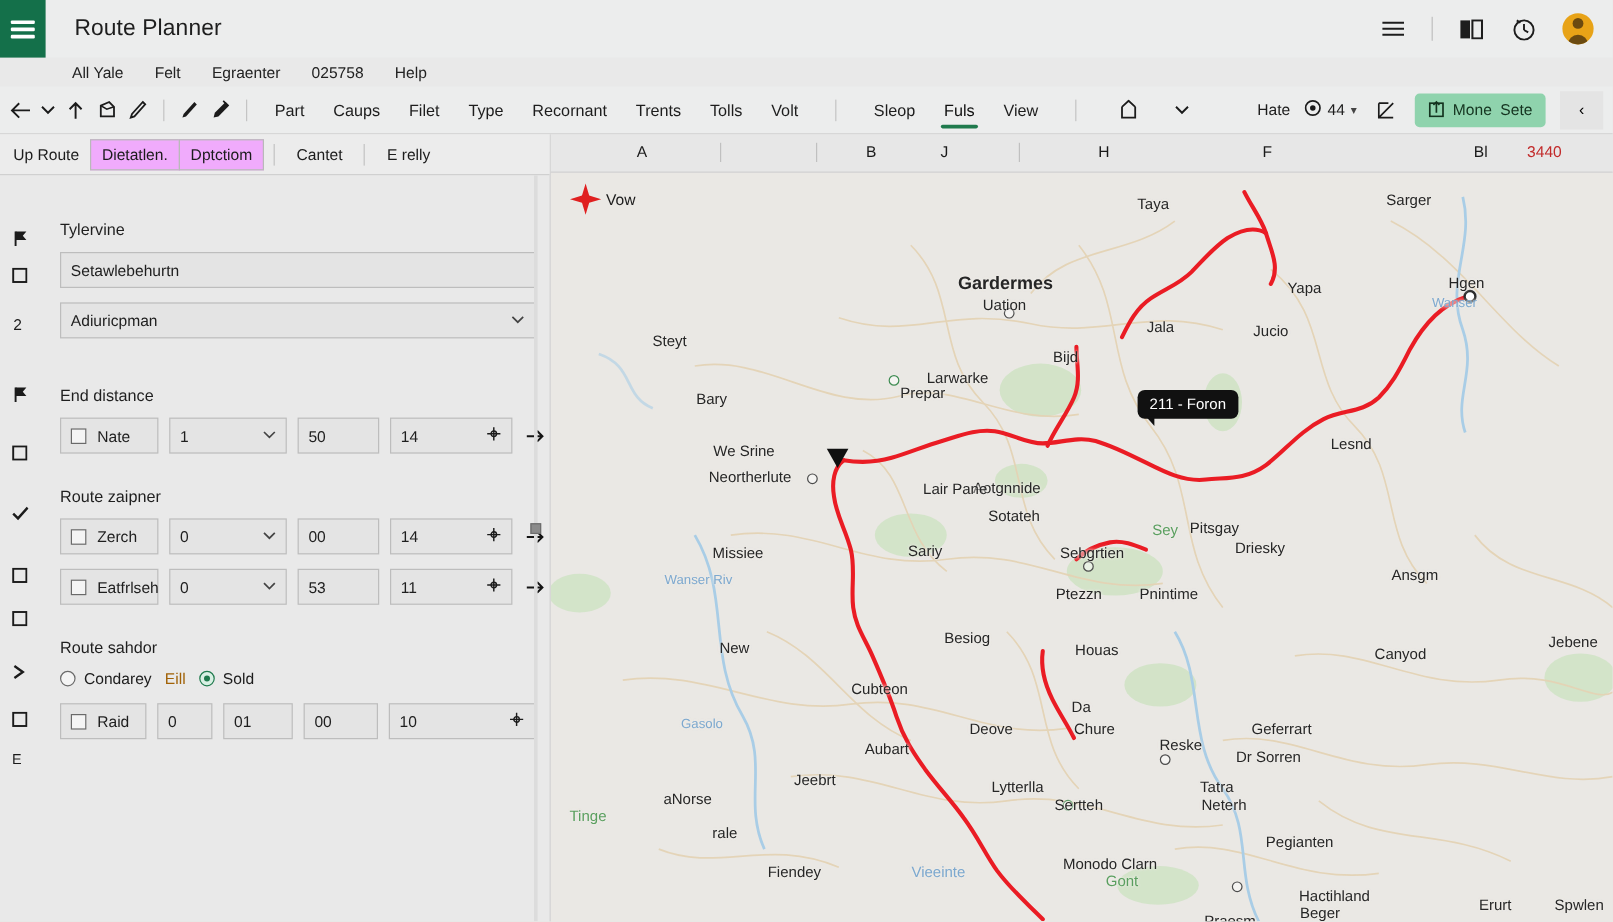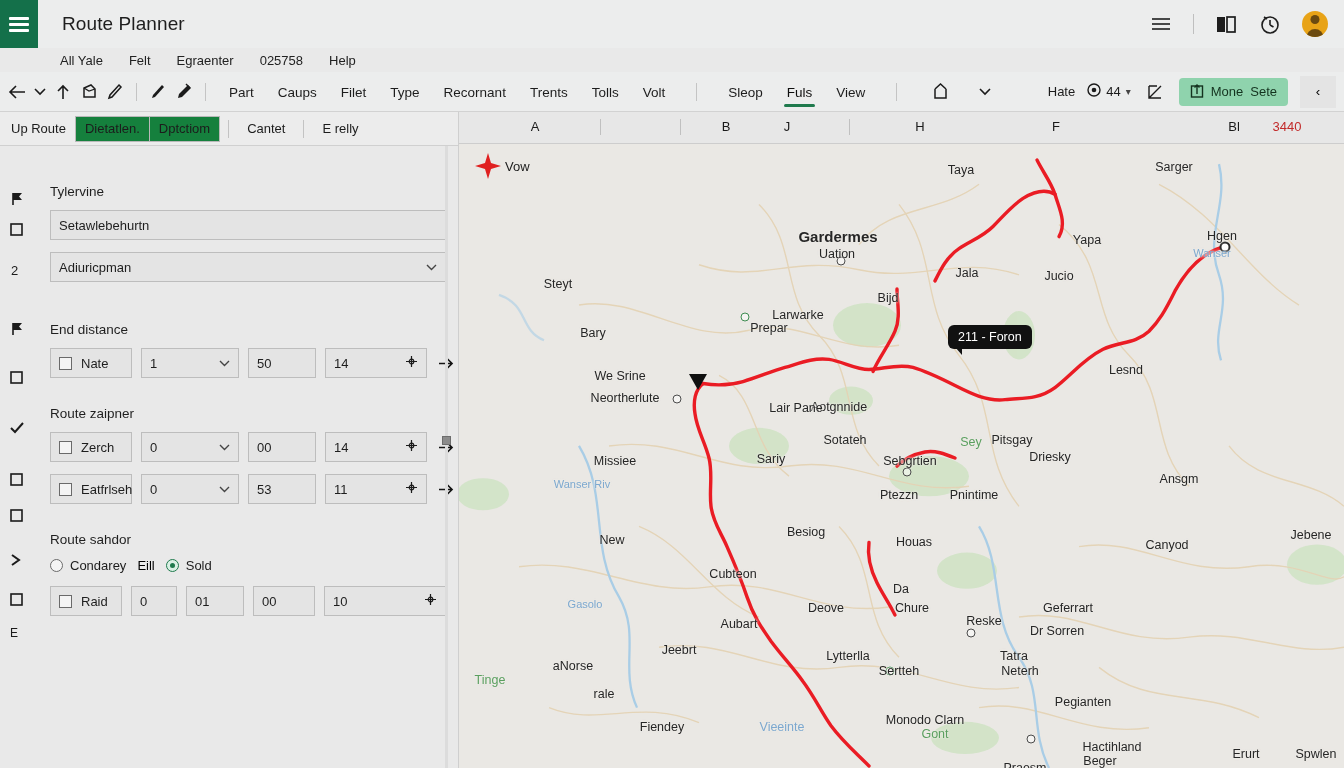--- a/index.html
+++ b/index.html
@@ -43,21 +43,21 @@
   .btn-green { background: #8fd3ad; color: #14331f; border: none; border-radius: 4px; height: 28px; padding: 0 11px; display: flex; align-items: center; gap: 7px; font-size: 13px; cursor: pointer; font-family: inherit; }
   .btn-plain { width: 36px; height: 32px; background: #e4e4e4; border: none; display: flex; align-items: center; justify-content: center; cursor: pointer; }
 
   
   .body-split { flex: 1 1 auto; display: flex; min-height: 0; }
 
   
   .left-panel { width: 459px; flex: 0 0 459px; background: #e9e9e9; display: flex; flex-direction: column; border-right: 1px solid #cfcfcf; position: relative; }
   .lp-tabs { height: 34px; display: flex; align-items: center; gap: 0; padding-left: 2px; border-bottom: 1px solid #d0d0d0; background: #ececec; font-size: 13px; flex: 0 0 34px; }
   .lp-tabs .lt { padding: 0 9px; height: 34px; display: flex; align-items: center; cursor: pointer; white-space: nowrap; }
-  .lp-tabs .lt.boxed { border: 1px solid #b9b9b9; background: #15803d; height: 26px; margin-right: -1px; }
+  .lp-tabs .lt.boxed { border: 1px solid #b9b9b9; background: #f0abfc; height: 26px; margin-right: -1px; }
   .lp-tabs .lt-sep { width: 1px; height: 18px; background: #c3c3c3; margin: 0 9px; }
 
   .lp-content { flex: 1 1 auto; position: relative; overflow: hidden; display: flex; padding-left: 16px; }
   .lp-rail { width: 30px; flex: 0 0 30px; padding-top: 38px; display: flex; flex-direction: column; align-items: flex-start; }
   .rail-ic { height: 30px; display: flex; align-items: center; color: #1b1b1b; margin-left: -6px; }
   .lp-form { flex: 1 1 auto; padding: 38px 16px 0 4px; }
 
   .grp-label { font-size: 13.5px; color: #1f1f1f; margin-bottom: 11px; }
   .row { display: flex; align-items: center; gap: 9px; margin-bottom: 12px; }
   .fld { background: #e4e4e4; border: 1px solid #bdbdbd; height: 30px; display: flex; align-items: center; padding: 0 8px; font-size: 13px; color: #1e1e1e; }
@@ -67,21 +67,21 @@
   .cbx { width: 13px; height: 13px; border: 1px solid #6a6a6a; background: #f4f4f4; flex: 0 0 13px; }
   .radio { width: 13px; height: 13px; border-radius: 50%; border: 1px solid #6a6a6a; background: #f4f4f4; flex: 0 0 13px; }
   .radio.on { border-color: #1f7a4d; background: #d9f0e4; position: relative; }
   .radio.on::after { content: ""; position: absolute; inset: 3px; border-radius: 50%; background: #1f7a4d; }
   .caret { font-size: 10px; color: #444; }
   .row-end-ic { width: 20px; display: flex; align-items: center; justify-content: center; color: #141414; cursor: pointer; }
   .spacer-lg { height: 28px; }
   .spacer-md { height: 16px; }
   .radio-row { display: flex; align-items: flex-end; gap: 11px; font-size: 13px; margin-bottom: 13px; }
   .radio-row .opt { display: flex; align-items: center; gap: 7px; cursor: pointer; }
-  .radio-row .plain { color: #000000; }
+  .radio-row .plain { color: #a16207; }
 
   .lp-scroll { position: absolute; right: 6px; top: 0; bottom: 0; width: 11px; }
   .lp-scroll .track { position: absolute; left: 4px; top: 0; bottom: 0; width: 3px; background: #dcdcdc; }
   .lp-scroll .thumb { position: absolute; left: 1px; top: 290px; width: 9px; height: 9px; background: #8b8b8b; border: 1px solid #6d6d6d; }
 
   
   .map-area { flex: 1 1 auto; position: relative; min-width: 0; display: flex; flex-direction: column; }
   .col-head { height: 32px; flex: 0 0 32px; background: #e7e7e7; border-bottom: 1px solid #cdcdcd; position: relative; font-size: 13px; color: #1a1a1a; }
   .col-head .ch { position: absolute; top: 7px; transform: translateX(-50%); }
   .col-head .chsep { position: absolute; top: 7px; width: 1px; height: 16px; background: #c0c0c0; }
@@ -601,21 +601,21 @@
             <div class="mlabel" style="left: 99px; top: 140px;">Steyt</div>
             <div class="mlabel" style="left: 429px; top: 154px;">Bijd</div>
             <div class="mlabel" style="left: 339px; top: 171px;">Larwarke</div>
             <div class="mlabel" style="left: 310px; top: 184px;">Prepar</div>
             <div class="mlabel" style="left: 134px; top: 189px;">Bary</div>
             <div class="mlabel" style="left: 161px; top: 232px;">We Srine</div>
             <div class="mlabel" style="left: 166px; top: 254px;">Neortherlute</div>
             <div class="mlabel" style="left: 667px; top: 226px;">Lesnd</div>
             <div class="mlabel" style="left: 380px; top: 263px;">Aotgnnide</div>
             <div class="mlabel" style="left: 337px; top: 264px;">Lair Pane</div>
-            <div class="mlabel" style="left: 386px; top: 296px;">Sotateh</div>
+            <div class="mlabel" style="left: 386px; top: 286px;">Sotateh</div>
             <div class="mlabel park" style="left: 512px; top: 298px;">Sey</div>
             <div class="mlabel" style="left: 553px; top: 296px;">Pitsgay</div>
             <div class="mlabel" style="left: 156px; top: 317px;">Missiee</div>
             <div class="mlabel" style="left: 312px; top: 315px;">Sariy</div>
             <div class="mlabel" style="left: 451px; top: 317px;">Sebgrtien</div>
             <div class="mlabel" style="left: 591px; top: 313px;">Driesky</div>
             <div class="mlabel" style="left: 720px; top: 335px;">Ansgm</div>
             <div class="mlabel" style="left: 440px; top: 351px;">Ptezzn</div>
             <div class="mlabel" style="left: 515px; top: 351px;">Pnintime</div>
             <div class="mlabel" style="left: 852px; top: 391px;">Jebene</div>

